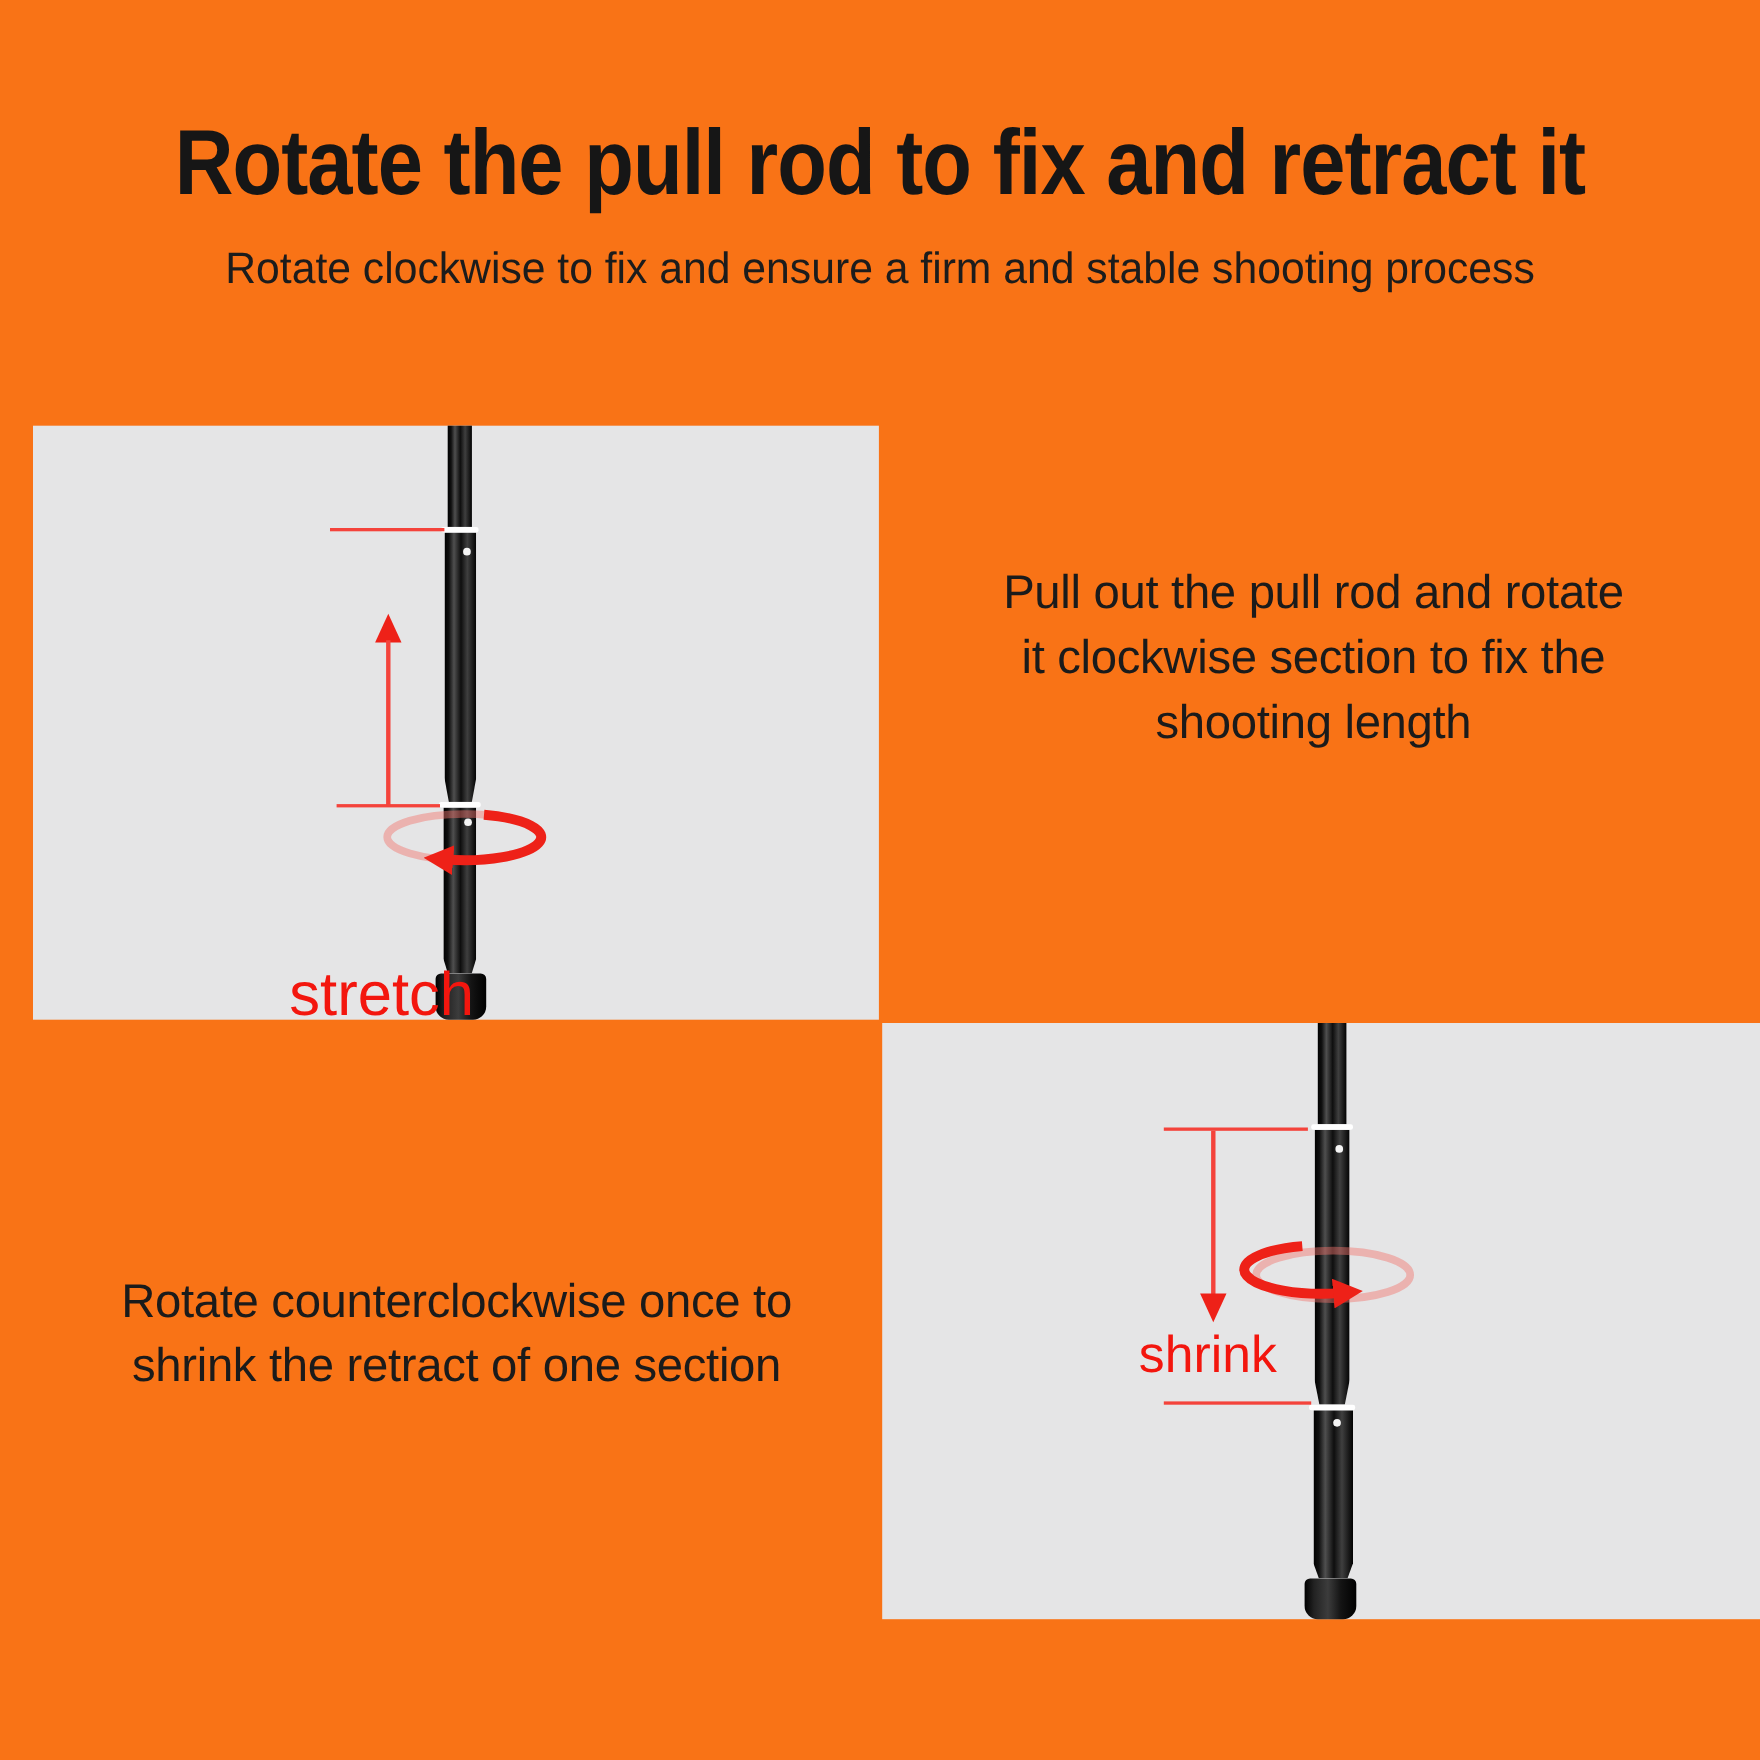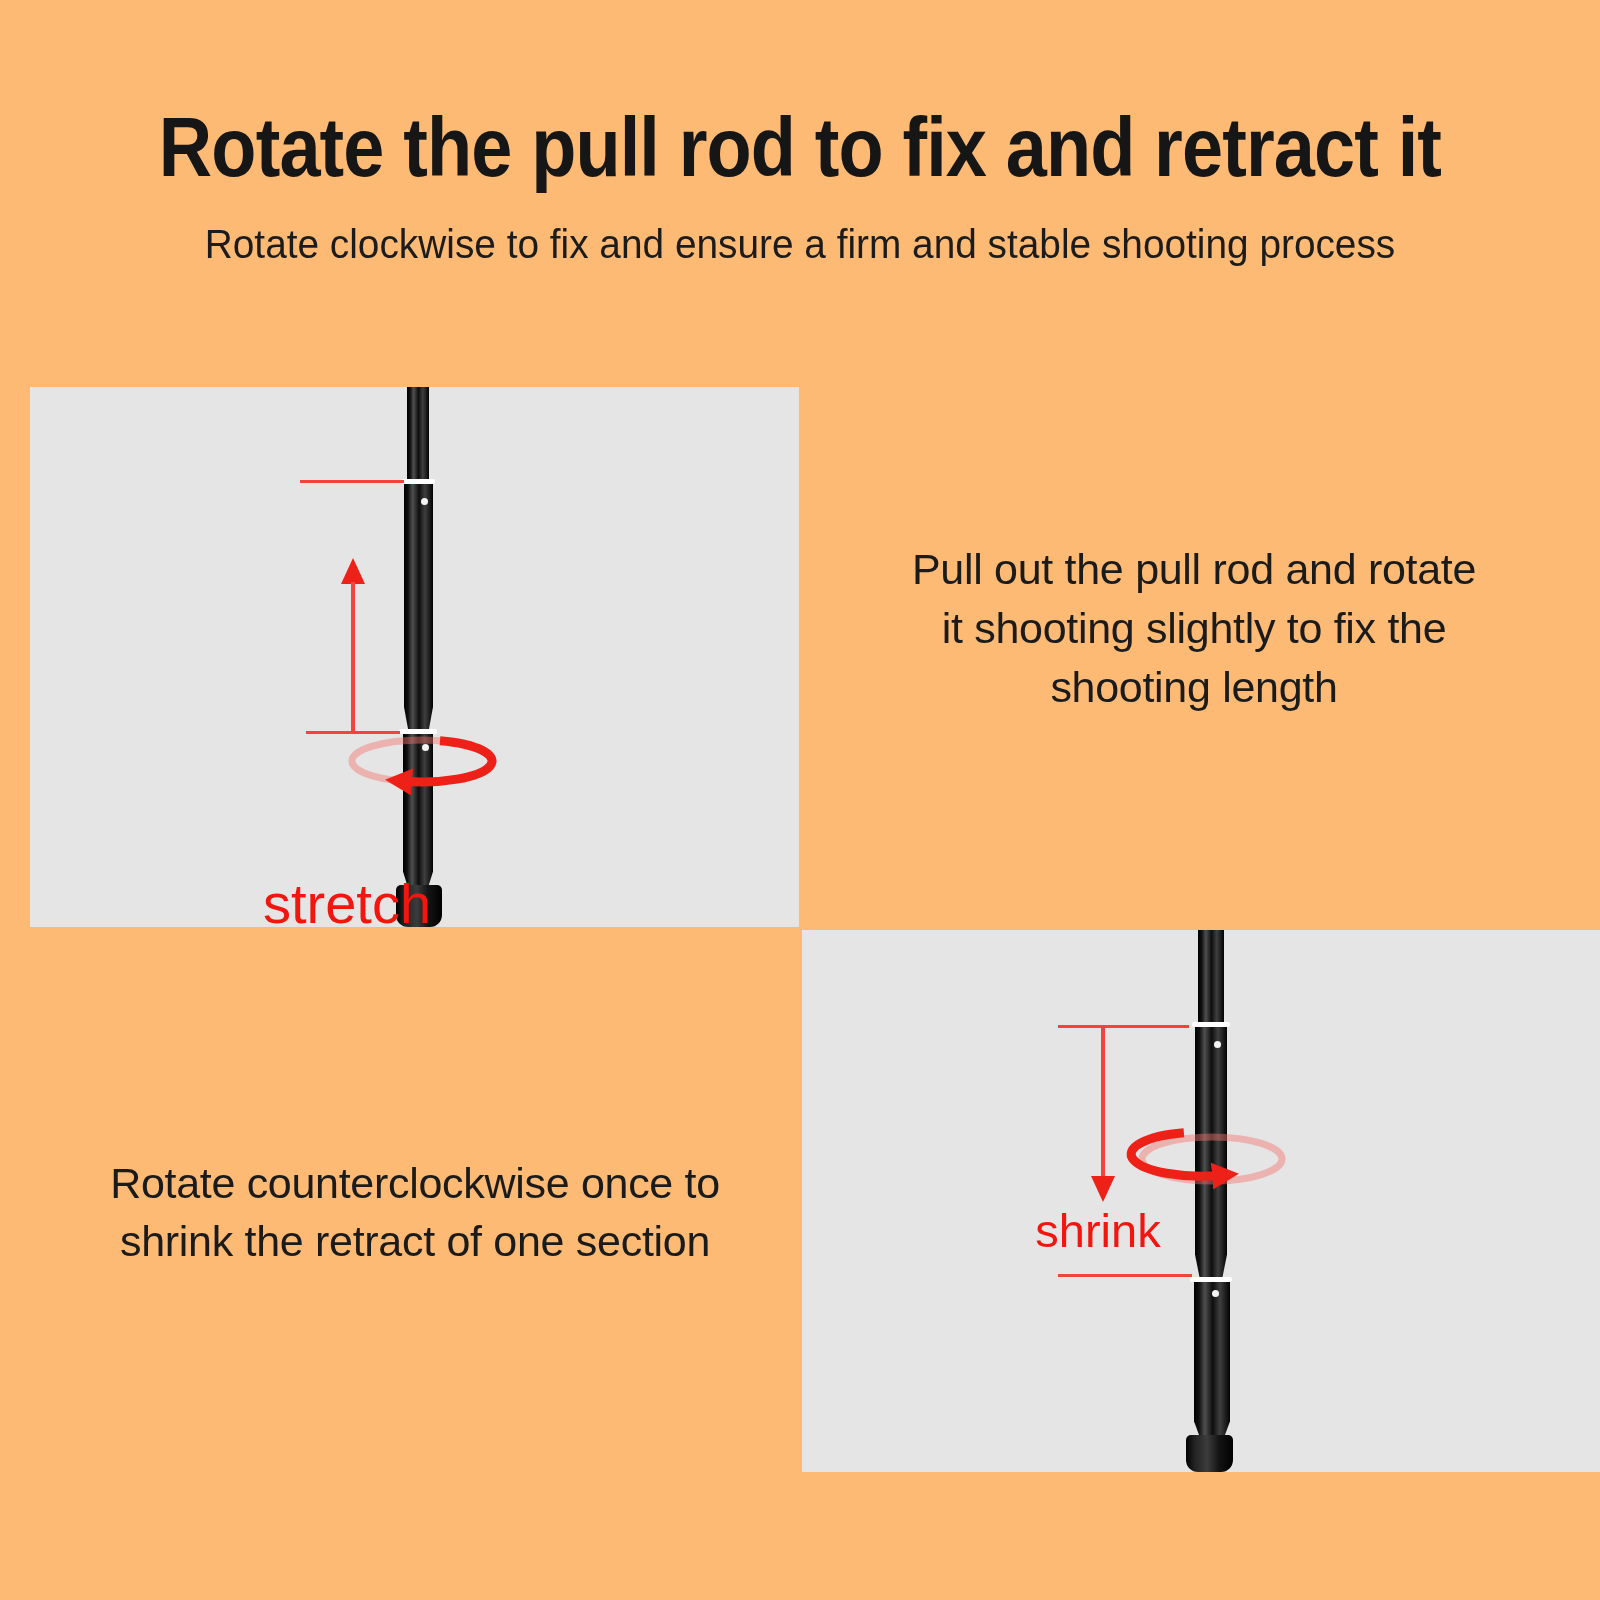--- a/index.html
+++ b/index.html
@@ -1,17 +1,17 @@
 <!DOCTYPE html>
 <html><head>
 <meta charset="utf-8">
 <style>
   html,body{margin:0;padding:0;background:#ffffff;}
   #canvas{
-    position:relative;width:1600px;height:1600px;background:#fdba74;overflow:hidden;
+    position:relative;width:1600px;height:1600px;background:#f97316;overflow:hidden;
     font-family:"Liberation Sans",sans-serif;color:#111;
   }
   .abs{position:absolute;}
   
   .title{
     left:0;right:0;top:99px;text-align:center;
     font-size:84px;font-weight:700;line-height:96px;letter-spacing:-1px;color:#161616;
     transform:scaleX(0.88);transform-origin:50% 50%;white-space:nowrap;
   }
   .subtitle{
@@ -78,23 +78,23 @@
       <defs>
         <marker id="ah1" viewBox="0 0 10 10" refX="3" refY="5" markerWidth="3" markerHeight="3" orient="auto">
           <path d="M0 0 L10 5 L0 10 z" fill="#ee2118"></path>
         </marker>
       </defs>
       <ellipse cx="92" cy="44" rx="70" ry="21" fill="none" stroke="#f2736c" stroke-opacity="0.45" stroke-width="7"></ellipse>
       <path d="M 110 23.7 A 70 21 0 1 1 73.9 64.3" fill="none" stroke="#ee2118" stroke-width="9" marker-end="url(#ah1)"></path>
     </svg>
   </div>
 
-  <div class="abs note" style="left:844px;top:540px;width:700px;">
+  <div class="abs note" style="left:844px;top:510px;width:700px;">
     <div>Pull out the pull rod and rotate</div>
-    <div>it shooting slightly to fix the</div>
+    <div>it clockwise section to fix the</div>
     <div>shooting length</div>
   </div>
 
   <div class="abs note" style="left:95px;top:1129px;width:640px;line-height:58px;margin-top:25px;">
     <div>Rotate counterclockwise once to</div>
     <div>shrink the retract of one section</div>
   </div>
 
   <div id="panel-shrink" class="abs panel">
 

